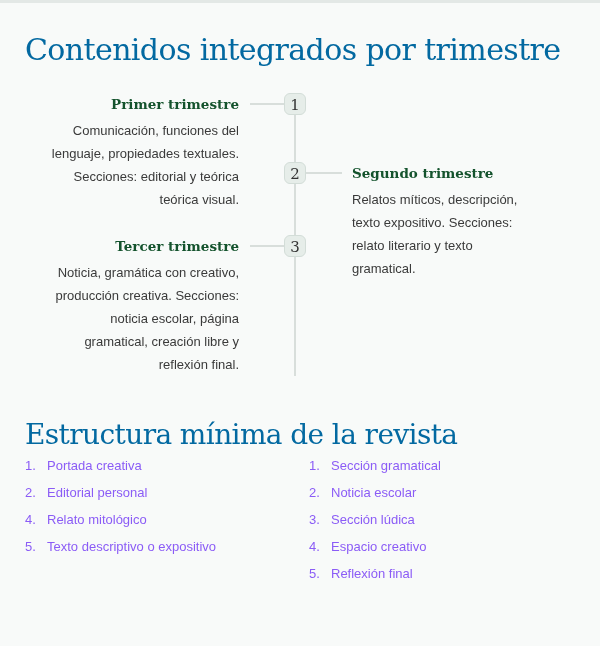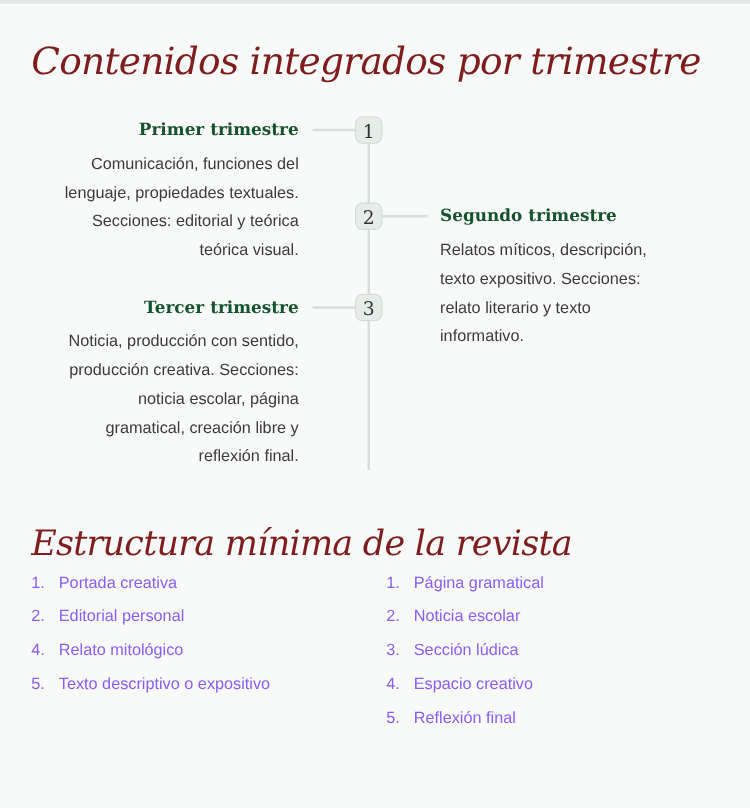--- a/index.html
+++ b/index.html
@@ -7,21 +7,21 @@
     width:600px; height:646px; overflow:hidden;
     background:#f8faf9;
     font-family:"Liberation Sans", sans-serif;
     color:#3a3a3a;
     position:relative;
   }
   .topbar { position:absolute; left:0; top:0; width:600px; height:3px; background:#e3e8e6; }
   h2 {
     position:absolute; left:25px; margin:0;
     font-family:"DejaVu Serif", "Liberation Serif", serif;
-    font-weight:normal; color:#7f1d1d; letter-spacing:-0.6px;font-style:italic;
+    font-weight:normal; color:#0369a1; letter-spacing:-0.6px;
   }
   #h1 { top:32px; font-size:30px; }
   #h2 { top:394px; font-size:28px;margin-top:24px; }
 
   .vline { position:absolute; left:294px; top:104px; width:2px; height:272px; background:#d8dedb; }
   .node {
     position:absolute; width:22px; height:22px; left:284px;
     background:#e6ede9; border:1px solid #d3ddd8; border-radius:6px;
     font-family:"DejaVu Serif", serif; font-size:15px; color:#333;
     text-align:center; line-height:22px; box-sizing:border-box;
@@ -61,43 +61,43 @@
     <div>teórica visual.</div>
   </div>
 
   <div class="hline" style="left:306px; top:172px; width:36px;"></div>
   <div class="node" style="top:162px;">2</div>
   <div class="card-title" style="left:352px; top:165px;">Segundo trimestre</div>
   <div class="card-text" style="left:352px; top:188px; width:220px;">
     <div>Relatos míticos, descripción,</div>
     <div>texto expositivo. Secciones:</div>
     <div>relato literario y texto</div>
-    <div>informativo.</div>
+    <div>gramatical.</div>
   </div>
 
   <div class="hline" style="left:250px; top:245px; width:34px;"></div>
   <div class="node" style="top:235px;">3</div>
   <div class="card-title" style="right:361px; top:238px;">Tercer trimestre</div>
   <div class="card-text right" style="right:361px; top:261px; width:230px;">
-    <div>Noticia, producción con sentido,</div>
+    <div>Noticia, gramática con creativo,</div>
     <div>producción creativa. Secciones:</div>
     <div>noticia escolar, página</div>
     <div>gramatical, creación libre y</div>
     <div>reflexión final.</div>
   </div>
 </div>
 
 <h2 id="h2">Estructura mínima de la revista</h2>
 
 <ol class="list" style="left:25px;">
   <li><span class="num">1.</span><span>Portada creativa</span></li>
   <li><span class="num">2.</span><span>Editorial personal</span></li>
   <li><span class="num">4.</span><span>Relato mitológico</span></li>
   <li><span class="num">5.</span><span>Texto descriptivo o expositivo</span></li>
 </ol>
 
 <ol class="list" style="left:309px;">
-  <li><span class="num">1.</span><span>Página gramatical</span></li>
+  <li><span class="num">1.</span><span>Sección gramatical</span></li>
   <li><span class="num">2.</span><span>Noticia escolar</span></li>
   <li><span class="num">3.</span><span>Sección lúdica</span></li>
   <li><span class="num">4.</span><span>Espacio creativo</span></li>
   <li><span class="num">5.</span><span>Reflexión final</span></li>
 </ol>
 
 </body></html>

